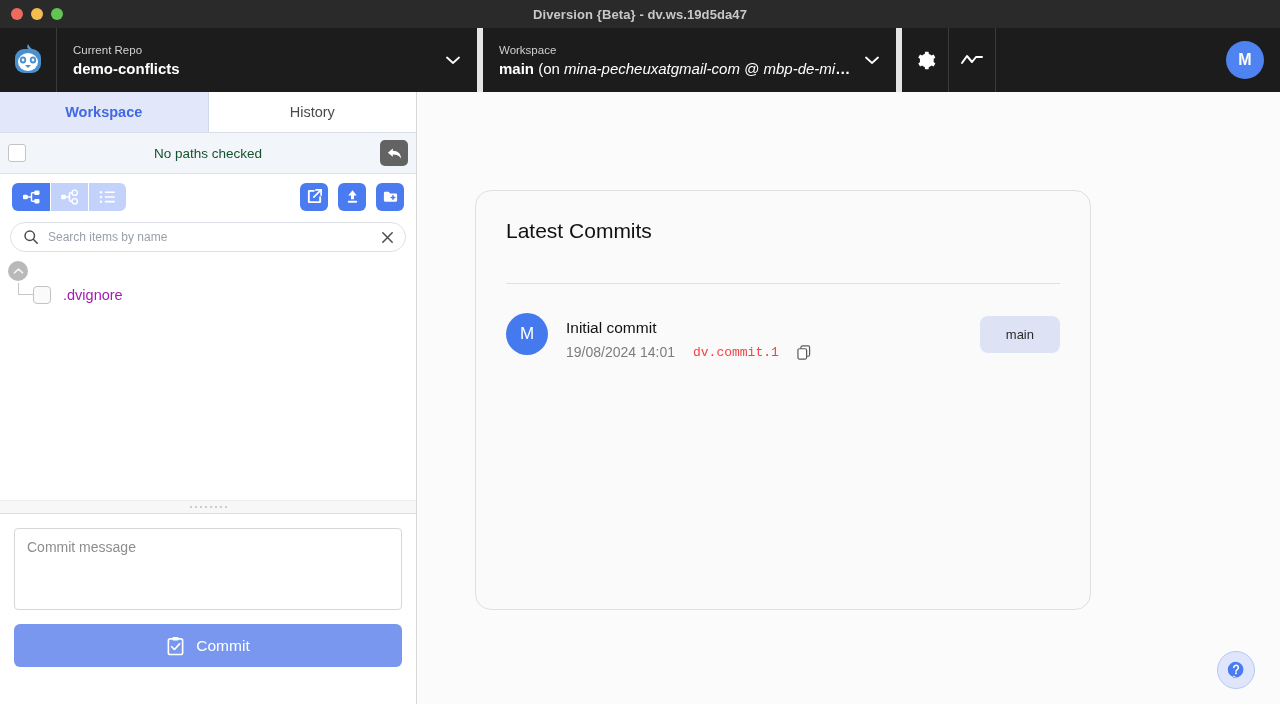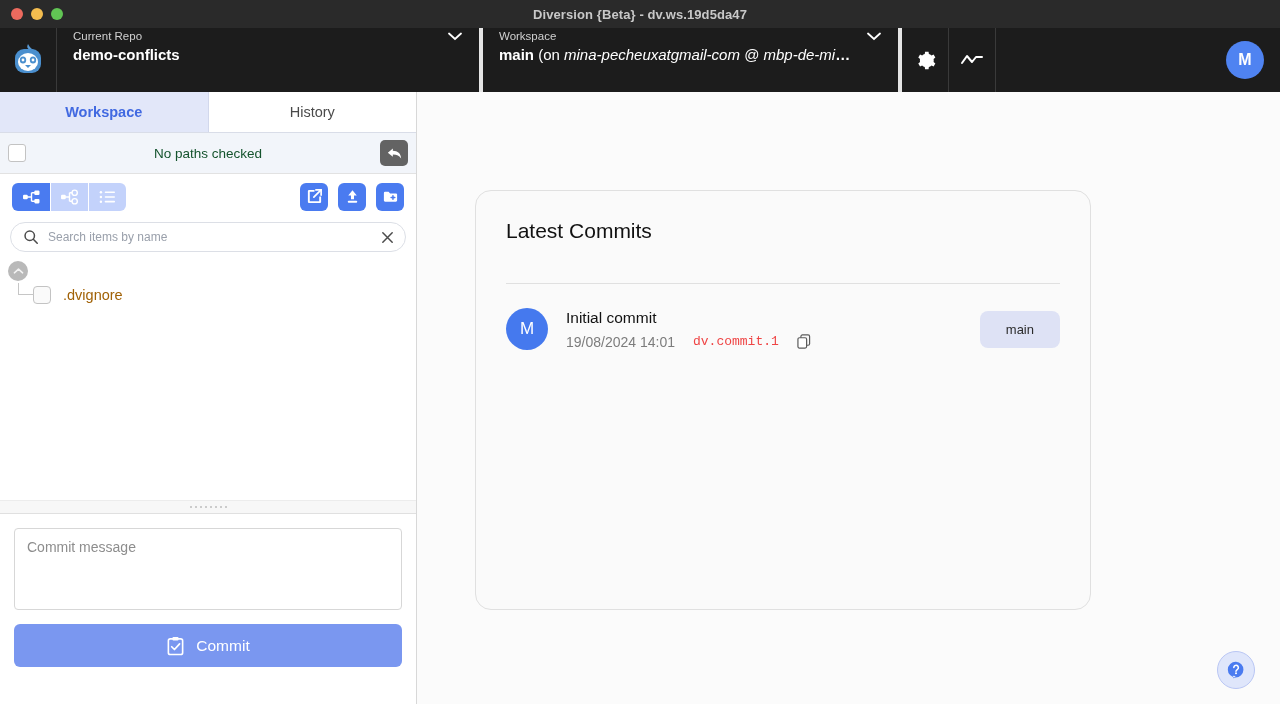--- a/index.html
+++ b/index.html
@@ -29,22 +29,22 @@
   .topnav {
     height: 64px; background: #1c1c1c; display: flex; align-items: stretch;
     flex: 0 0 64px;
   }
   .logo-box {
     width: 57px; display: flex; align-items: center; justify-content: center;
     border-right: 1px solid #3a3a3a;
   }
   .logo { width: 34px; height: 34px; }
   .nav-field {
-    display: flex; padding: 0 16px;
-    border-right: 4px solid #e5e5e5; position: relative;
+    display: flex; align-items: center; padding: 0 16px;
+    border-right: 6px solid #e5e5e5; position: relative;
   }
   .nav-field.repo { width: 426px; }
   .nav-field.ws { width: 419px; }
   .nav-field .fl { flex: 1; min-width: 0; }
   .nav-label { color: #d0d0d0; font-size: 11.5px; line-height: 16px; margin-bottom: 1px; }
   .nav-value {
     color: #ffffff; font-size: 15px; font-weight: bold; line-height: 19px;
     white-space: nowrap; overflow: hidden; text-overflow: ellipsis;
   }
   .nav-value .light-part { font-weight: normal; }
@@ -133,21 +133,21 @@
   .collapse-circle {
     position: absolute; left: 8px; top: 6px; width: 20px; height: 20px;
     border-radius: 50%; background: #b9b9b9; display: flex;
     align-items: center; justify-content: center; cursor: pointer;
   }
   .tree-row { position: absolute; left: 0; top: 28px; display: flex; align-items: center; height: 24px; }
   .tree-elbow { position: absolute; left: 18px; top: 0; width: 16px; height: 12px;
     border-left: 1px solid #c6c6c6; border-bottom: 1px solid #c6c6c6; }
   .tree-chk { margin-left: 33px; width: 18px; height: 18px; border: 1px solid #c3c3c3;
     border-radius: 4px; background: #fafafa; cursor: pointer; }
-  .tree-label { margin-left: 12px; font-size: 14.5px; color: #a16207; }
+  .tree-label { margin-left: 12px; font-size: 14.5px; color: #a21caf; }
 
   .splitter {
     flex: 0 0 14px; background: #f7f7f7; border-top: 1px solid #ececec;
     border-bottom: 1px solid #e0e0e0;
     display: flex; align-items: center; justify-content: center; cursor: ns-resize;
   }
   .grip { display: flex; gap: 3px; }
   .grip i { width: 2px; height: 2px; background: #bdbdbd; display: block; border-radius: 1px; }
 
   .commit-area { flex: 0 0 190px; padding: 14px; display: flex; flex-direction: column; gap: 14px; background: #fff; }
@@ -171,21 +171,21 @@
     padding: 28px 30px;
   }
   .card-title { font-size: 21px; color: #111; font-weight: normal; }
   .card-rule { height: 1px; background: #e0e0e0; margin: 40px 0 0 0; }
   .commit-row { display: flex; align-items: center; margin-top: 24px; }
   .avatar-commit {
     width: 42px; height: 42px; border-radius: 50%; background: #4579ee; color: #fff;
     display: flex; align-items: center; justify-content: center; font-size: 17px;
     flex: 0 0 42px;
   }
-  .commit-info { margin-left: 18px; flex: 1; min-width: 0; }
+  .commit-info { margin-left: 18px; flex: 1; min-width: 0; margin-top: 11px; }
   .commit-title { font-size: 15.5px; color: #111; }
   .commit-meta { display: flex; align-items: center; gap: 18px; margin-top: 7px; }
   .commit-date { font-size: 14px; color: #7c7c7c; }
   .commit-id { font-size: 13px; color: #ef4444; font-family: "Liberation Mono", monospace; }
   .copy-btn { cursor: pointer; display: flex; align-items: center; }
   .branch-badge {
     background: #dee2f5; color: #2b2b2b; font-size: 13px; border-radius: 8px;
     padding: 11px 26px; white-space: nowrap;
   }
   .help-btn {

